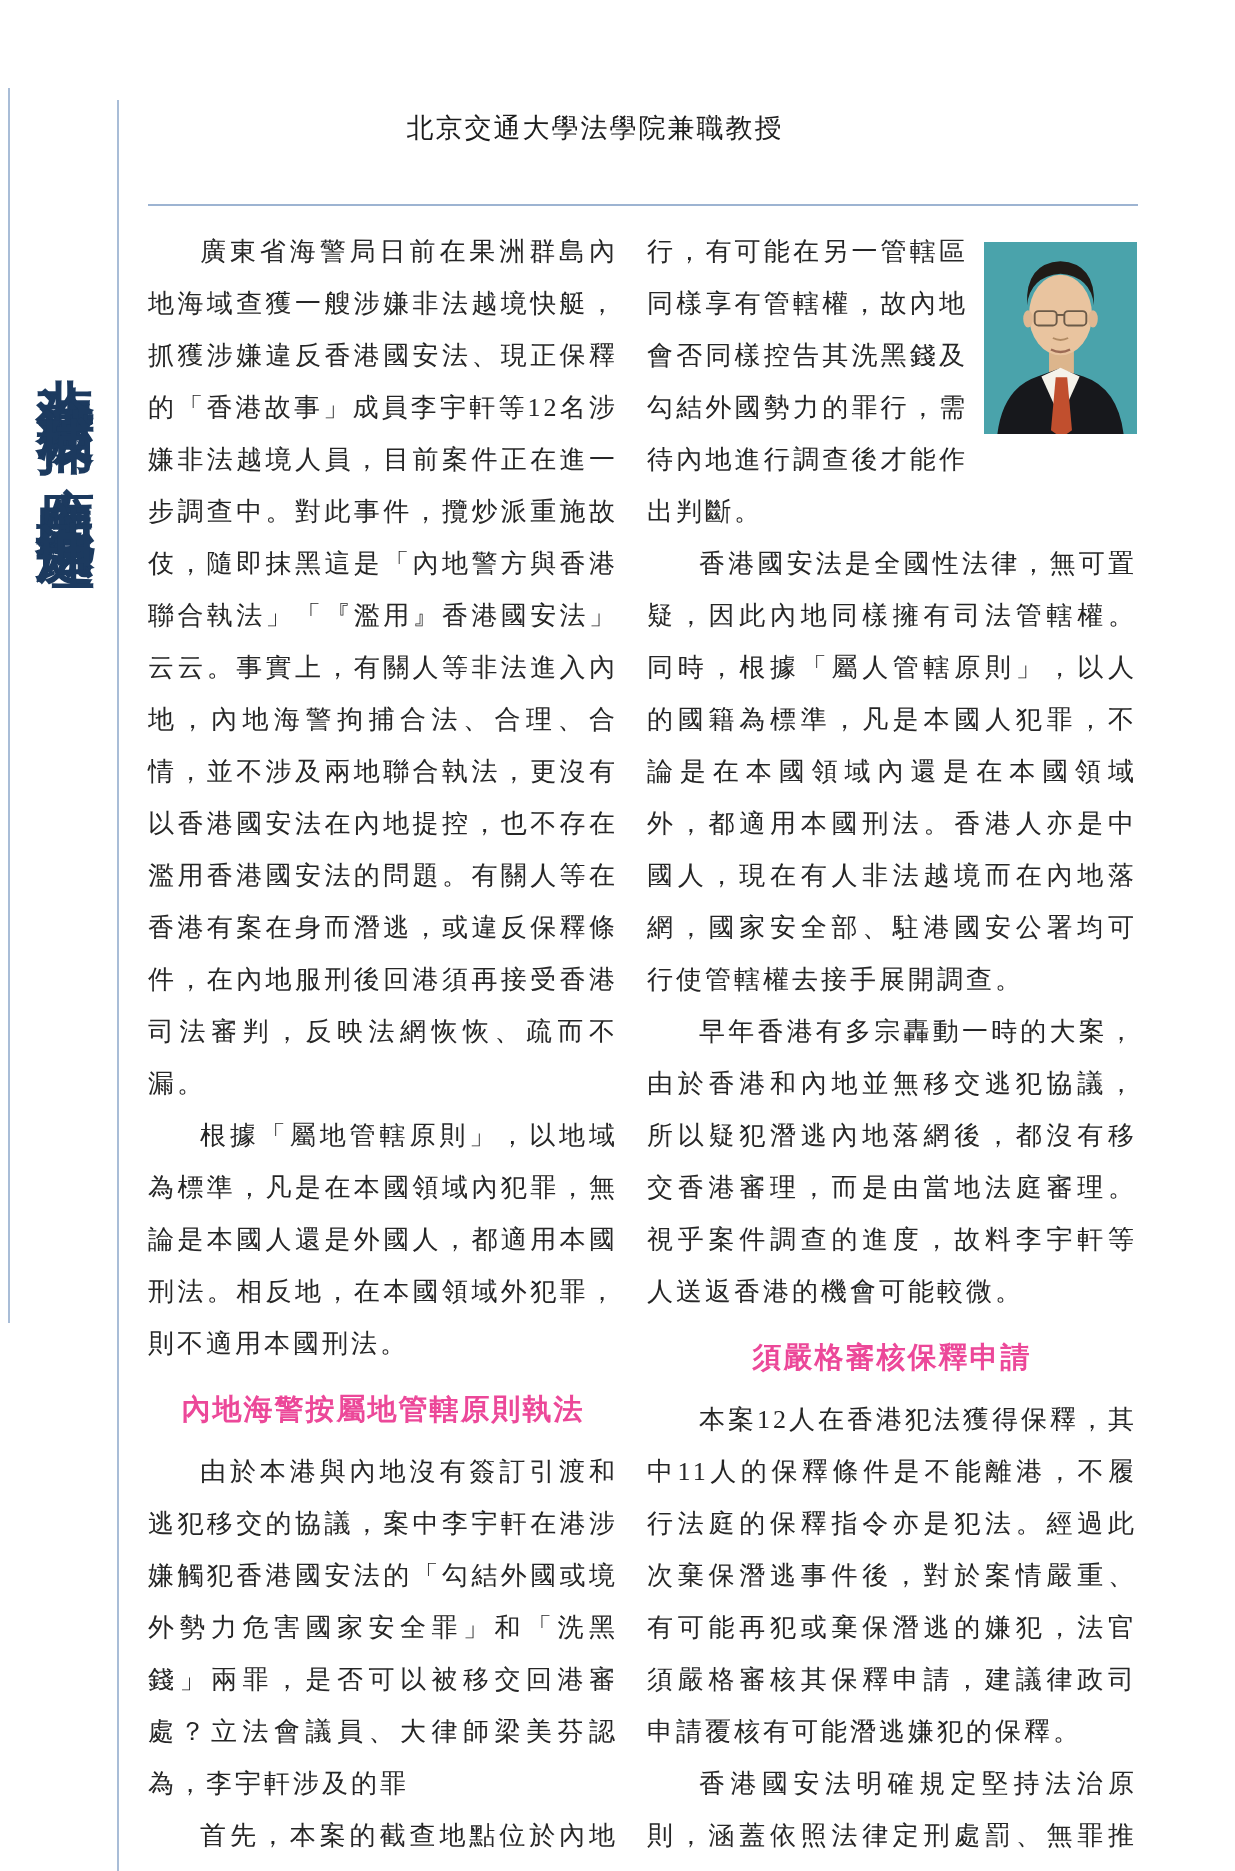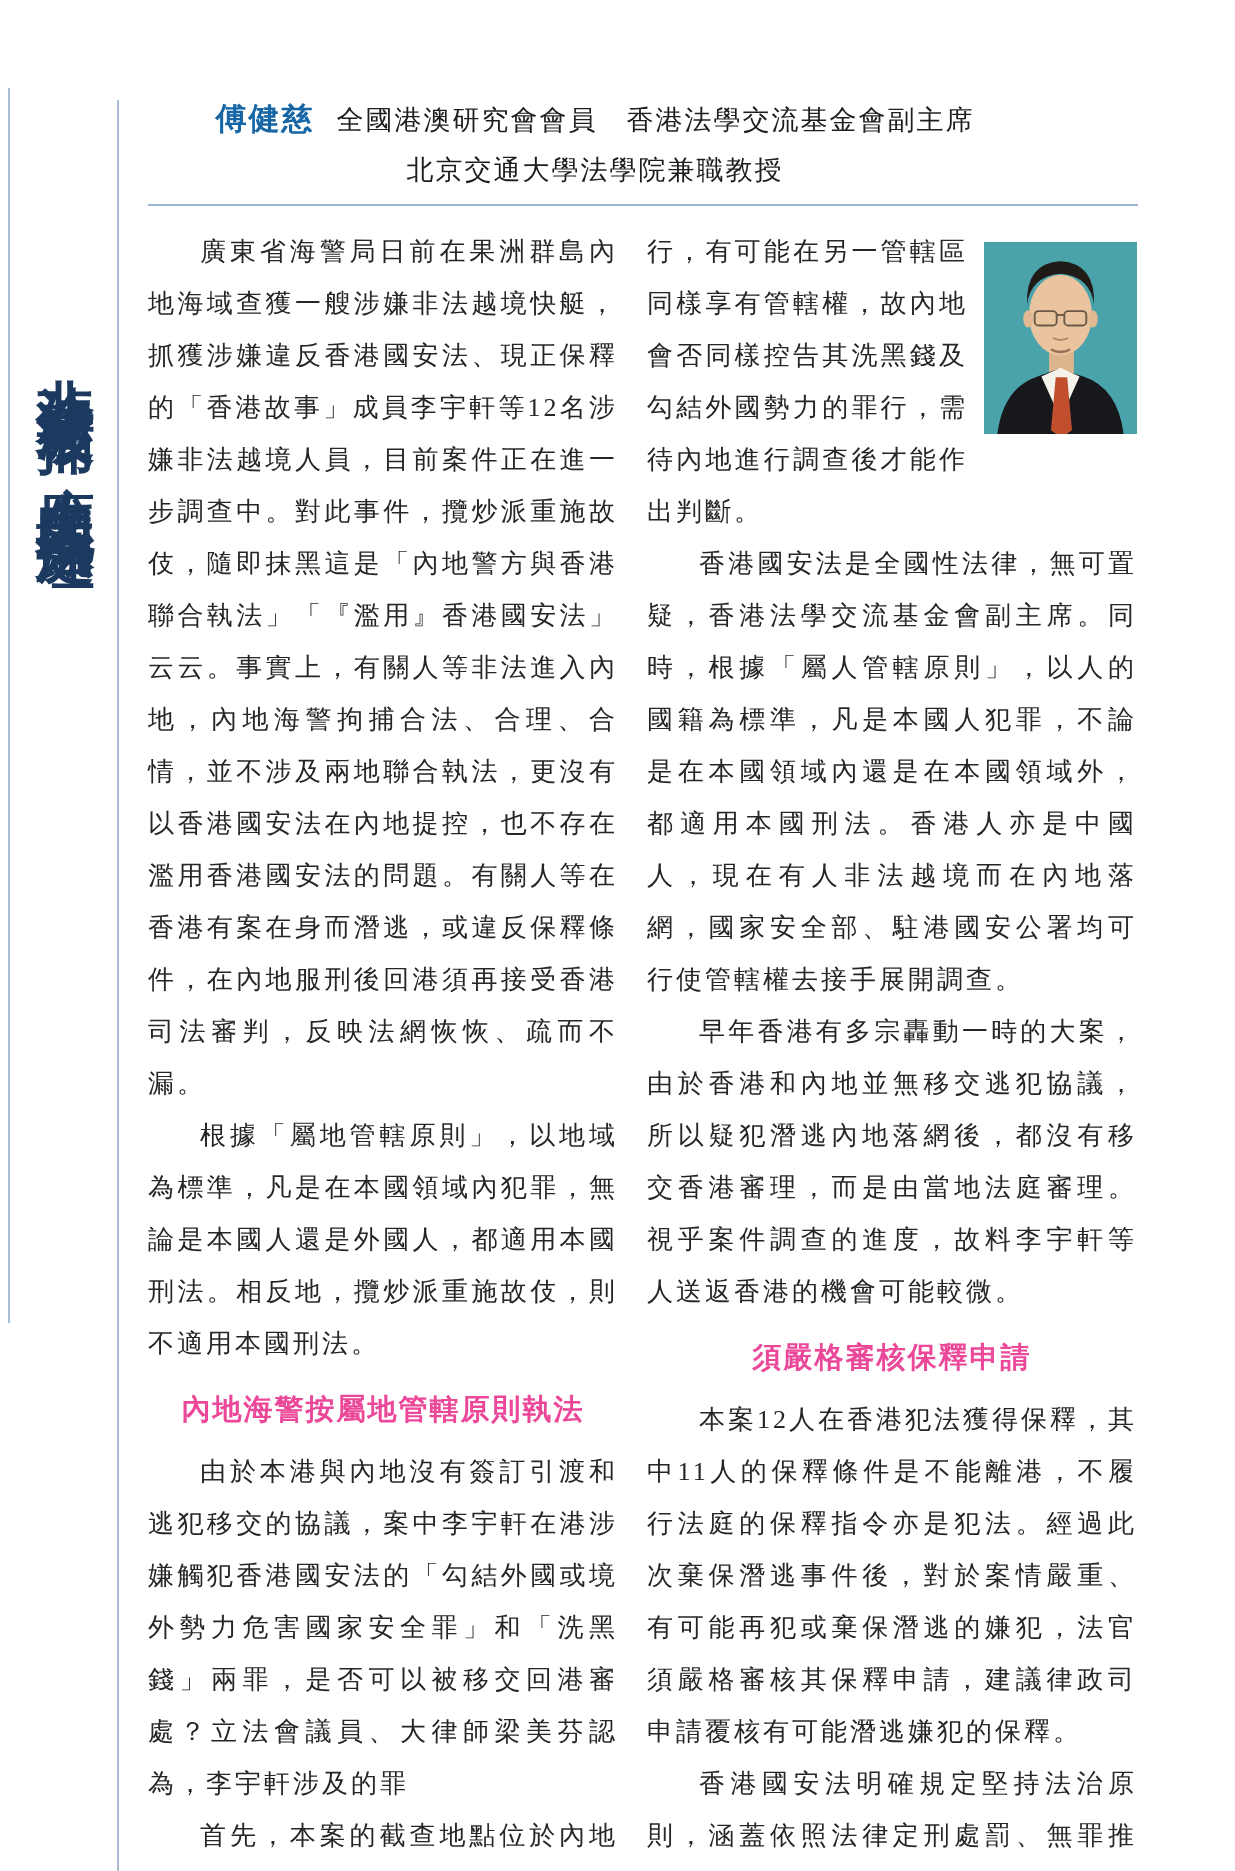--- a/index.html
+++ b/index.html
@@ -58,31 +58,28 @@
 </head>
 <body>
 
 <div class="page">
 
   <div class="vline vline-left"></div>
   <div class="vline vline-mid"></div>
   <div class="hline"></div>
 
   <header class="byline">
-    <div class="byline-line1">
-      <span class="author">傅健慈</span><span class="titles">全國港澳研究會會員　香港法學交流基金會副主席</span>
-    </div>
     <div class="byline-line2">北京交通大學法學院兼職教授</div>
   </header>
 
   <div class="vertical-headline">非法偷渡被捕　應由內地依法處理</div>
 
   <section class="col col1">
     <p>廣東省海警局日前在果洲群島內地海域查獲一艘涉嫌非法越境快艇，抓獲涉嫌違反香港國安法、現正保釋的「香港故事」成員李宇軒等12名涉嫌非法越境人員，目前案件正在進一步調查中。對此事件，攬炒派重施故伎，隨即抹黑這是「內地警方與香港聯合執法」「『濫用』香港國安法」云云。事實上，有關人等非法進入內地，內地海警拘捕合法、合理、合情，並不涉及兩地聯合執法，更沒有以香港國安法在內地提控，也不存在濫用香港國安法的問題。有關人等在香港有案在身而潛逃，或違反保釋條件，在內地服刑後回港須再接受香港司法審判，反映法網恢恢、疏而不漏。</p>
-    <p>根據「屬地管轄原則」，以地域為標準，凡是在本國領域內犯罪，無論是本國人還是外國人，都適用本國刑法。相反地，攬炒派重施故伎，則不適用本國刑法。</p>
+    <p>根據「屬地管轄原則」，以地域為標準，凡是在本國領域內犯罪，無論是本國人還是外國人，都適用本國刑法。相反地，在本國領域外犯罪，則不適用本國刑法。</p>
     <h2 class="section-heading">內地海警按屬地管轄原則執法</h2>
     <p>由於本港與內地沒有簽訂引渡和逃犯移交的協議，案中李宇軒在港涉嫌觸犯香港國安法的「勾結外國或境外勢力危害國家安全罪」和「洗黑錢」兩罪，是否可以被移交回港審處？立法會議員、大律師梁美芬認為，李宇軒涉及的罪</p>
     <p>首先，本案的截查地點位於內地管轄範圍的海域；二是抓捕方為內地海警，故此按照「屬地管轄原則」，發生在事發領域的違法犯罪行為，當然應由內地警方管轄。內地海警對相關涉嫌違法犯罪的船隻及人員進行調查，是依法辦事、正當合理。此外，政務司司長張建宗和香港警方也明確表示，事件並非兩地跨境合作行動，本港僅接獲內地執法部門通報。</p>
   </section>
 
   <section class="col col2">
     <div class="photo">
       <svg viewBox="0 0 160 200" preserveAspectRatio="none">
         <rect x="0" y="0" width="160" height="200" fill="#4aa3ab"></rect>
         <rect x="68" y="104" width="26" height="36" fill="#dcb58c"></rect>
@@ -94,20 +91,20 @@
         <rect x="84" y="72" width="23" height="15" rx="4" fill="none" stroke="#6b5a48" stroke-width="2"></rect>
         <line x1="76" y1="76" x2="84" y2="76" stroke="#6b5a48" stroke-width="2"></line>
         <path d="M72,100 Q80,104 88,100" fill="none" stroke="#b08a63" stroke-width="2"></path>
         <path d="M70,112 Q80,117 90,112" fill="none" stroke="#9c6b55" stroke-width="2.5"></path>
         <path d="M14,200 Q20,152 56,140 L78,132 L104,140 Q140,152 146,200 Z" fill="#17181c"></path>
         <path d="M60,140 L80,131 L100,140 L80,184 Z" fill="#f5f2ea"></path>
         <path d="M75,141 L87,141 L92,196 L81,204 L70,196 Z" fill="#c14f2e"></path>
       </svg>
     </div>
     <p class="no-indent">行，有可能在另一管轄區同樣享有管轄權，故內地會否同樣控告其洗黑錢及勾結外國勢力的罪行，需待內地進行調查後才能作出判斷。</p>
-    <p>香港國安法是全國性法律，無可置疑，香港法學交流基金會副主席。同時，根據「屬人管轄原則」，以人的國籍為標準，凡是本國人犯罪，不論是在本國領域內還是在本國領域外，都適用本國刑法。香港人亦是中國人，現在有人非法越境而在內地落網，國家安全部、駐港國安公署均可行使管轄權去接手展開調查。</p>
+    <p>香港國安法是全國性法律，無可置疑，因此內地同樣擁有司法管轄權。同時，根據「屬人管轄原則」，以人的國籍為標準，凡是本國人犯罪，不論是在本國領域內還是在本國領域外，都適用本國刑法。香港人亦是中國人，現在有人非法越境而在內地落網，國家安全部、駐港國安公署均可行使管轄權去接手展開調查。</p>
     <p>早年香港有多宗轟動一時的大案，由於香港和內地並無移交逃犯協議，所以疑犯潛逃內地落網後，都沒有移交香港審理，而是由當地法庭審理。視乎案件調查的進度，故料李宇軒等人送返香港的機會可能較微。</p>
     <h2 class="section-heading">須嚴格審核保釋申請</h2>
     <p>本案12人在香港犯法獲得保釋，其中11人的保釋條件是不能離港，不履行法庭的保釋指令亦是犯法。經過此次棄保潛逃事件後，對於案情嚴重、有可能再犯或棄保潛逃的嫌犯，法官須嚴格審核其保釋申請，建議律政司申請覆核有可能潛逃嫌犯的保釋。</p>
     <p>香港國安法明確規定堅持法治原則，涵蓋依照法律定刑處罰、無罪推定、一事不二審和保障犯罪涉嫌人的訴訟權利等。另外，根據香港國安法第五十九條的規定和內地「坦白從寬」的精神，如果李宇軒等人如實作供，提供「黑金金主」、幕後黑手、組織者、策劃者、實施者等相關資訊，相信可以獲得從輕發落。執法部門順藤摸瓜，可以將反中亂港分子一網成擒。</p>
   </section>
 
 </div>
 
 </body></html>

